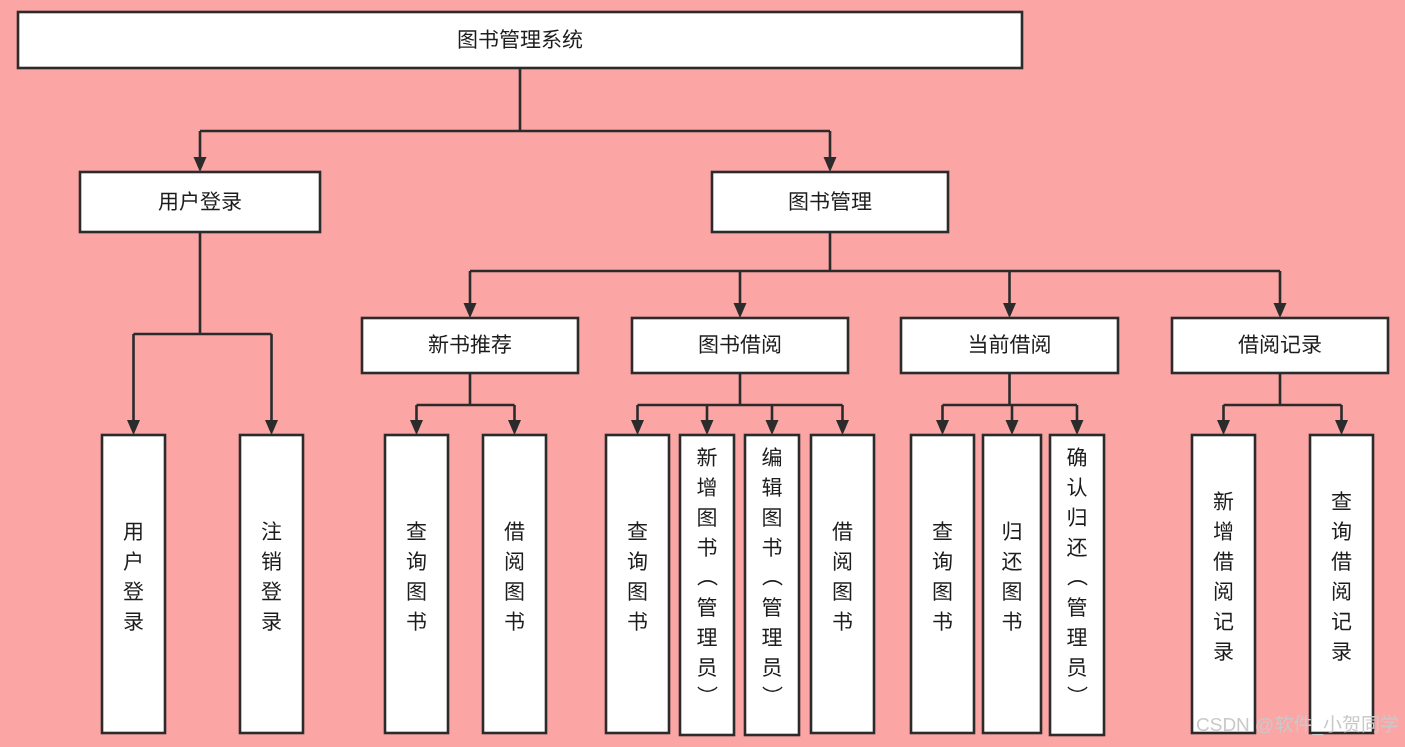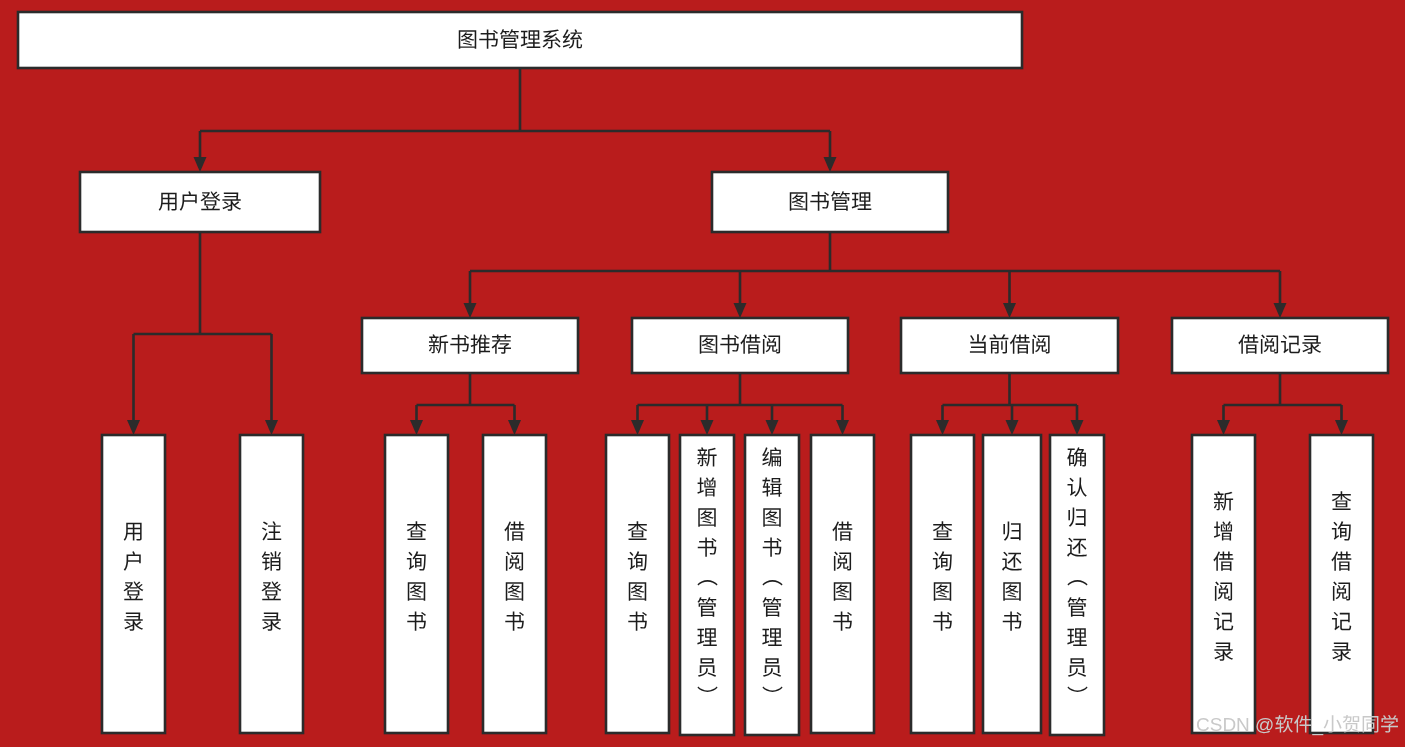--- a/index.html
+++ b/index.html
@@ -8,21 +8,21 @@
     padding: 0;
     background: #ffffff;
   }
   body {
     font-family: "Liberation Sans", "DejaVu Sans", sans-serif;
   }
   #diagram-root {
     position: relative;
     width: 1405px;
     height: 747px;
-    background: #b91c1c;
+    background: #fca5a5;
     overflow: hidden;
   }
   svg.diagram-canvas {
     position: absolute;
     left: 0;
     top: 0;
     width: 1405px;
     height: 747px;
     display: block;
   }

